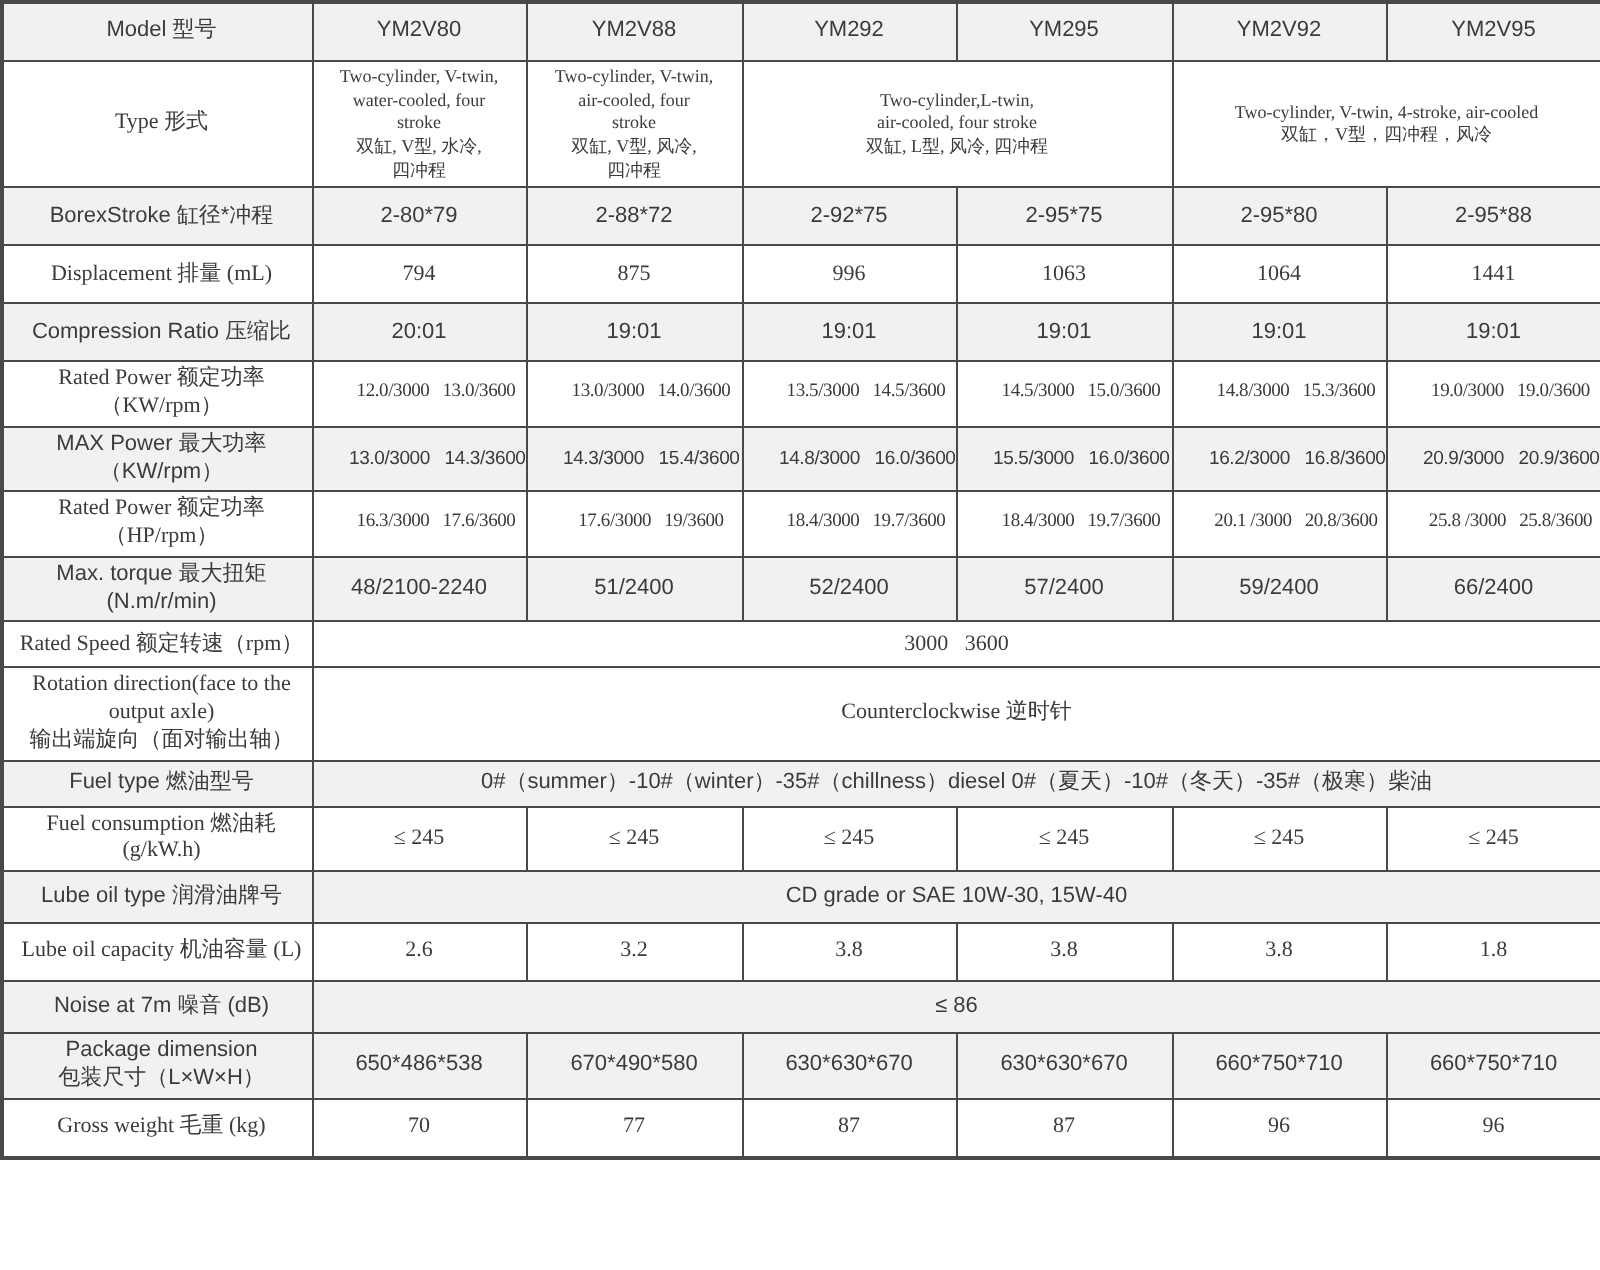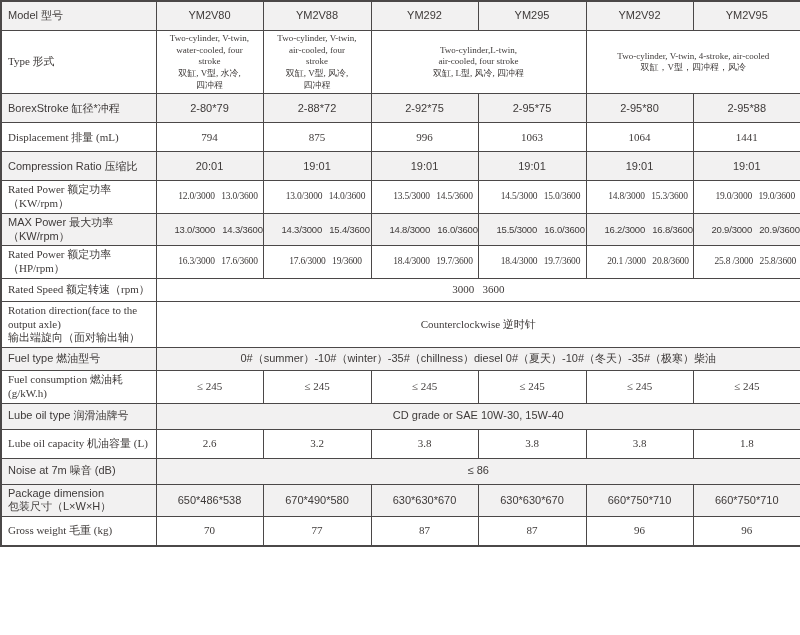--- a/index.html
+++ b/index.html
@@ -20,21 +20,21 @@
     font-size: 11px;
     line-height: 1.25;
     text-align: center;
     vertical-align: middle;
     padding: 2px 1px;
     height: 24px;
     white-space: pre-line;
     overflow: hidden;
   }
   table.spec td.label {
-    text-align: left;
+    text-align: center;
     padding-left: 6px;
     padding-right: 2px;
   }
   tr.shade td { background: #f2f1f1; }
   tr.plain td { background: #ffffff; font-family: Liberation Serif, serif; }
   tr.row-type td.cell { font-size: 9px; line-height: 1.3; }
   tr.pair td.cell { font-size: 9.5px; letter-spacing: -0.2px; padding-left: 18px; }
   tr.short td { height: 18px; }
   tr.mid td { height: 21px; }
 </style>
@@ -127,20 +127,29 @@
         </tr>
         <tr class="plain pair">
           <td class="label">Rated Power 额定功率（HP/rpm）</td>
           <td class="cell">16.3/3000&nbsp;&nbsp;&nbsp;17.6/3600</td>
           <td class="cell">17.6/3000&nbsp;&nbsp;&nbsp;19/3600</td>
           <td class="cell">18.4/3000&nbsp;&nbsp;&nbsp;19.7/3600</td>
           <td class="cell">18.4/3000&nbsp;&nbsp;&nbsp;19.7/3600</td>
           <td class="cell">20.1 /3000&nbsp;&nbsp;&nbsp;20.8/3600</td>
           <td class="cell">25.8 /3000&nbsp;&nbsp;&nbsp;25.8/3600</td>
         </tr>
+        <tr class="shade">
+          <td class="label">Max. torque 最大扭矩(N.m/r/min)</td>
+          <td class="cell">48/2100-2240</td>
+          <td class="cell">51/2400</td>
+          <td class="cell">52/2400</td>
+          <td class="cell">57/2400</td>
+          <td class="cell">59/2400</td>
+          <td class="cell">66/2400</td>
+        </tr>
         <tr class="plain short">
           <td class="label">Rated Speed 额定转速（rpm）</td>
           <td class="cell" colspan="6">3000&nbsp;&nbsp;&nbsp;3600</td>
         </tr>
         <tr class="plain">
           <td class="label">Rotation direction(face to the output axle)
 输出端旋向（面对输出轴）</td>
           <td class="cell" colspan="6">Counterclockwise 逆时针</td>
         </tr>
         <tr class="shade short">

